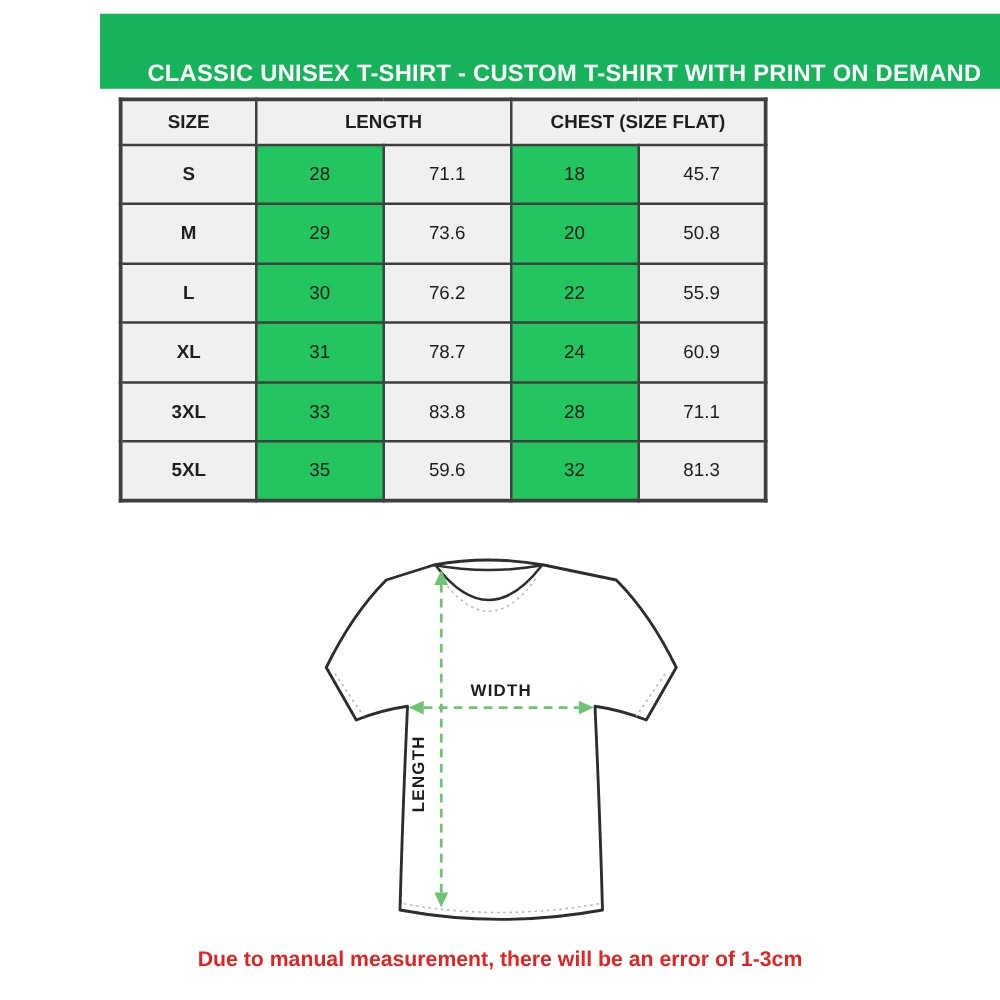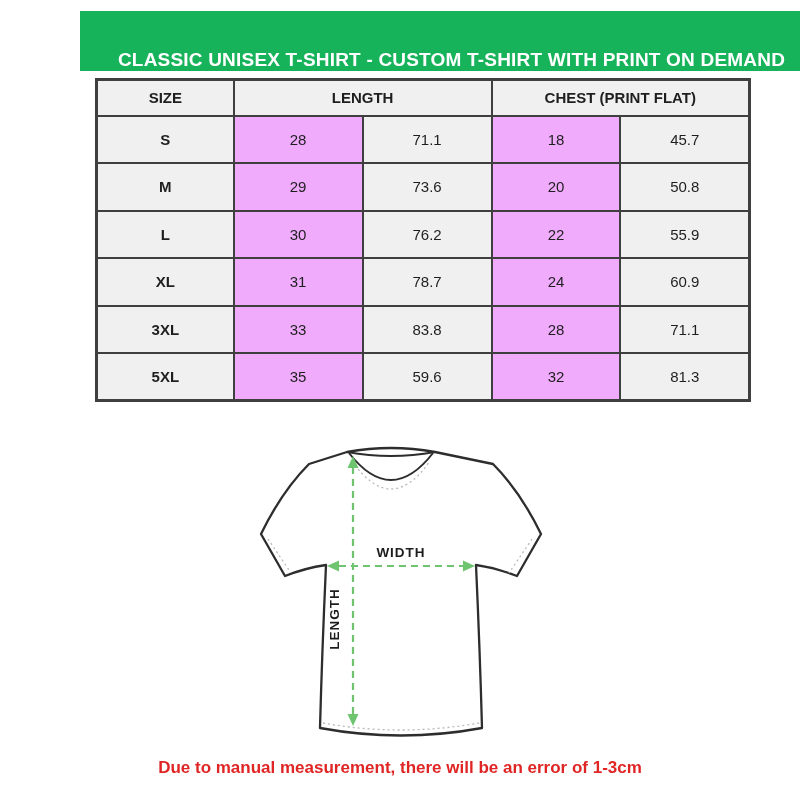--- a/index.html
+++ b/index.html
@@ -17,29 +17,29 @@
     position:absolute;left:80px;top:11px;width:743px;height:60px;
     background:var(--banner-green);
     display:flex;align-items:flex-end;justify-content:center;
   }
   .banner span{
     color:#ffffff;font-weight:bold;font-size:19px;letter-spacing:.2px;
     white-space:nowrap;
   }
 
   table.size-table{
-    position:absolute;left:95px;top:78px;width:656px;height:324px;
+    position:absolute;left:95px;top:78px;width:519px;height:324px;
     border-collapse:collapse;table-layout:fixed;
     border:3px solid var(--border-dark);
   }
   table.size-table th,table.size-table td{
     border:2px solid var(--border-dark);
     text-align:center;vertical-align:middle;
     color:#1e1e1e;font-size:15px;height:36px;
-    background:#f0abfc;
+    background:#22c55e;
   }
   table.size-table th{background:var(--cell-gray);font-weight:bold;}
   table.size-table td.c-size{background:var(--cell-gray);font-weight:bold;}
   table.size-table td.c-cm{background:var(--cell-gray);font-weight:normal;margin-top:40px;}
   table.size-table td.c-in{font-weight:normal;}
 
   .diagram{position:absolute;left:246px;top:443px;width:308px;height:320px;}
   .shirt-outline{fill:#ffffff;stroke:#2d2d2d;stroke-width:2.3;stroke-linejoin:round;}
   .shirt-line{fill:none;stroke:#2d2d2d;stroke-width:2;}
   .stitch{fill:none;stroke:#b9b9b9;stroke-width:1.3;stroke-dasharray:2 3;}
@@ -65,21 +65,21 @@
     <col style="width:21%">
       <col style="width:19.75%">
       <col style="width:19.75%">
     <col style="width:19.75%">
       <col style="width:19.75%">
   </colgroup>
   <thead>
     <tr>
       <th>SIZE</th>
       <th colspan="2">LENGTH</th>
-      <th colspan="2">CHEST (PRINT FLAT)</th>
+      <th colspan="2">CHEST (SIZE FLAT)</th>
     </tr>
   </thead>
   <tbody>
     <tr>
       <td class="c-size">S</td>
       <td class="c-in">28</td>
       <td class="c-cm">71.1</td>
       <td class="c-in">18</td>
       <td class="c-cm">45.7</td>
     </tr>

